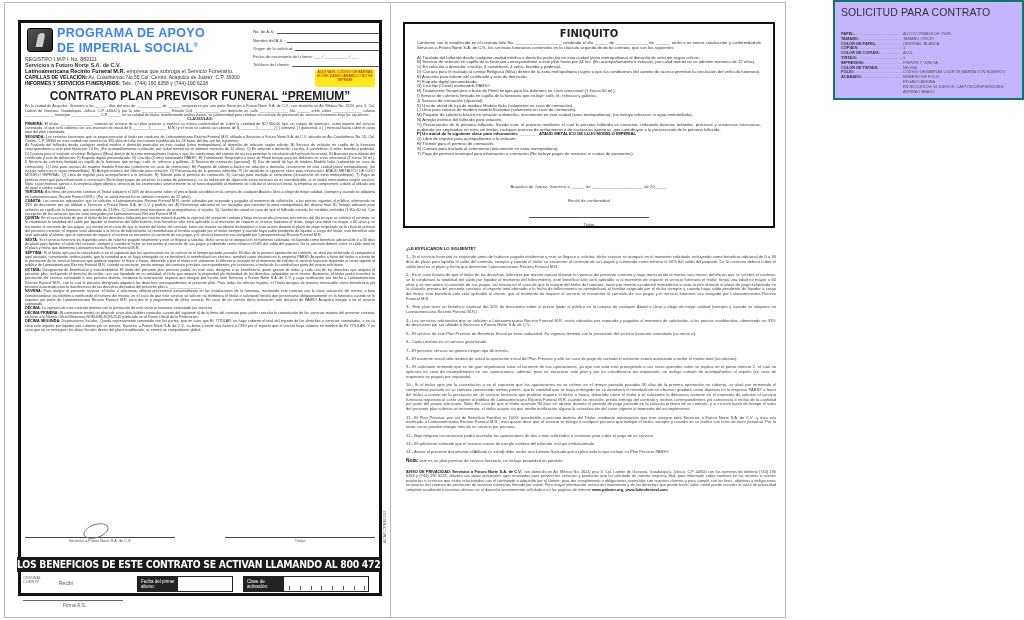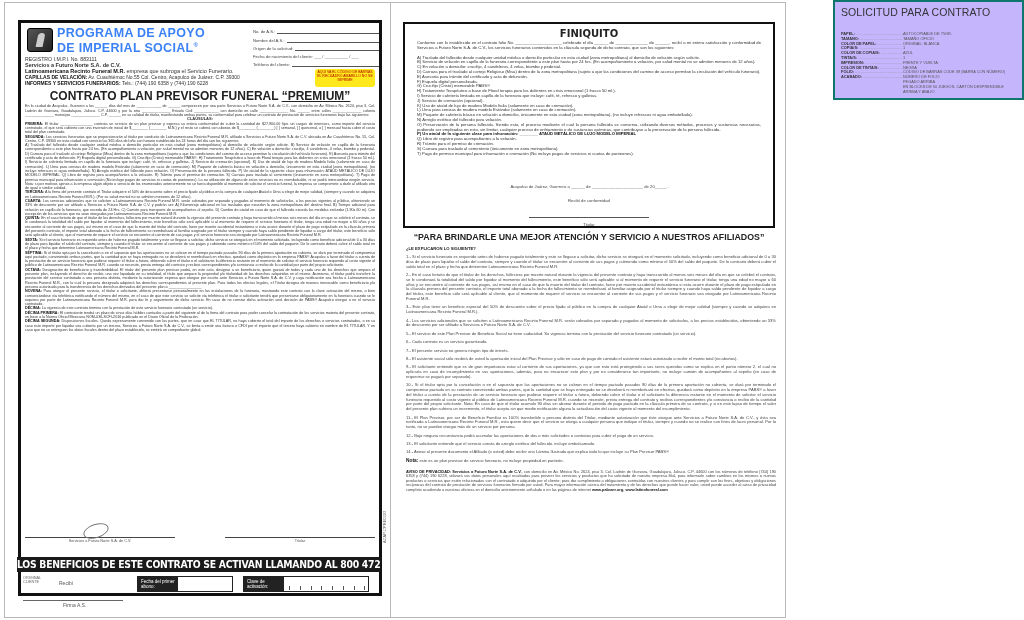--- a/index.html
+++ b/index.html
@@ -178,21 +178,20 @@
       <div class="ft">R) Trámite para el permiso de cremación.</div>
       <div class="ft">S) Carroza para traslado al cementerio (únicamente en zona metropolitana).</div>
       <div class="ft">T) Pago de permiso municipal para inhumación o cremación (No incluye pagos de servicios ni cuotas de panteones).</div>
     </div>
     <div class="slabel" style="margin-top:28px">Acapulco de Juárez, Guerrero a ______ de ______________________ de 20_____.</div>
     <div class="slabel" style="margin-top:9px">Recibí de conformidad</div>
     <div style="width:120px;margin:14px auto 0;border-top:.6px solid #555"></div>
     <div class="slabel" style="margin-top:4px">Titular</div>
   </div>
 
-  <div class="pbig">“PARA BRINDARLE UNA MEJOR ATENCIÓN Y SERVICIO A NUESTROS AFILIADOS”</div>
   <div class="qlist">
     <div class="qh">¿LE EXPLICARON LO SIGUIENTE?</div>
     <div class="q">1.- Si el servicio funerario es requerido antes de haberse pagado totalmente y este se llegase a solicitar, dicho servicio se otorgará en el momento solicitado, incluyendo como beneficio adicional de 0 a 30 días de plazo para liquidar el saldo del contrato, siempre y cuando el titular se encuentre al corriente de sus pagos y cubriendo como mínimo el 50% del saldo del paquete. De lo contrario deberá cubrir el saldo total en el plazo y fecha que determine Latinoamericana Recinto Funeral M.R.</div>
     <div class="q">2.- En el caso fortuito de que el titular de los derechos, falleciera por muerte natural durante la vigencia del presente contrato y haya transcurrido al menos seis meses del día en que se celebró el contrato, se le condonará la totalidad del saldo por liquidar al momento del fallecimiento, este beneficio sólo será aplicable si al momento de requerir el servicio funerario el titular, tenga una edad no mayor a 60 años y se encuentre al corriente de sus pagos, así mismo en el caso de que la muerte del titular del contrato, fuere por muerte accidental instantánea si esta ocurre durante el plazo de pago estipulado en la cláusula primera del presente contrato, el importe total abonado a la fecha de fallecimiento se reembolsará al familiar asignado por el titular siempre y cuando haya saldo pendiente de liquidar a cargo del titular, este beneficio sólo será aplicable al cliente, que al momento de requerir el servicio se encuentre al corriente de sus pagos y el servicio funerario sea otorgado por Latinoamericana Recinto Funeral M.R.</div>
     <div class="q">3.- Este plan tiene un beneficio especial del 50% de descuento sobre el precio fijado al público en la compra de cualquier Ataúd o Urna a elegir de mejor calidad (siempre y cuando se adquiera en Latinoamericana Recinto Funeral M.R.).</div>
     <div class="q">4.- Los servicios adicionales que se soliciten a Latinoamericana Recinto Funeral M.R. serán cobrados por separado y pagados al momento de solicitarlos, a los precios establecidos, obteniendo un 33% de descuento por ser afiliado a Servicios a Futuro Norte S.A. de C.V.</div>
     <div class="q">5.- El servicio de este Plan Previsor de Beneficio Social no tiene caducidad. Su vigencia termina con la prestación del servicio funerario contratado (un servicio).</div>
     <div class="q">6.- Cada contrato es un servicio garantizado.</div>
     <div class="q">7.- El presente servicio no genera ningún tipo de interés.</div>
     <div class="q">8.- El asistente social sólo recibirá de usted la aportación inicial del Plan Previsor y sólo en caso de pago de contado el asistente estará autorizado a recibir el monto total (no abonos).</div>

